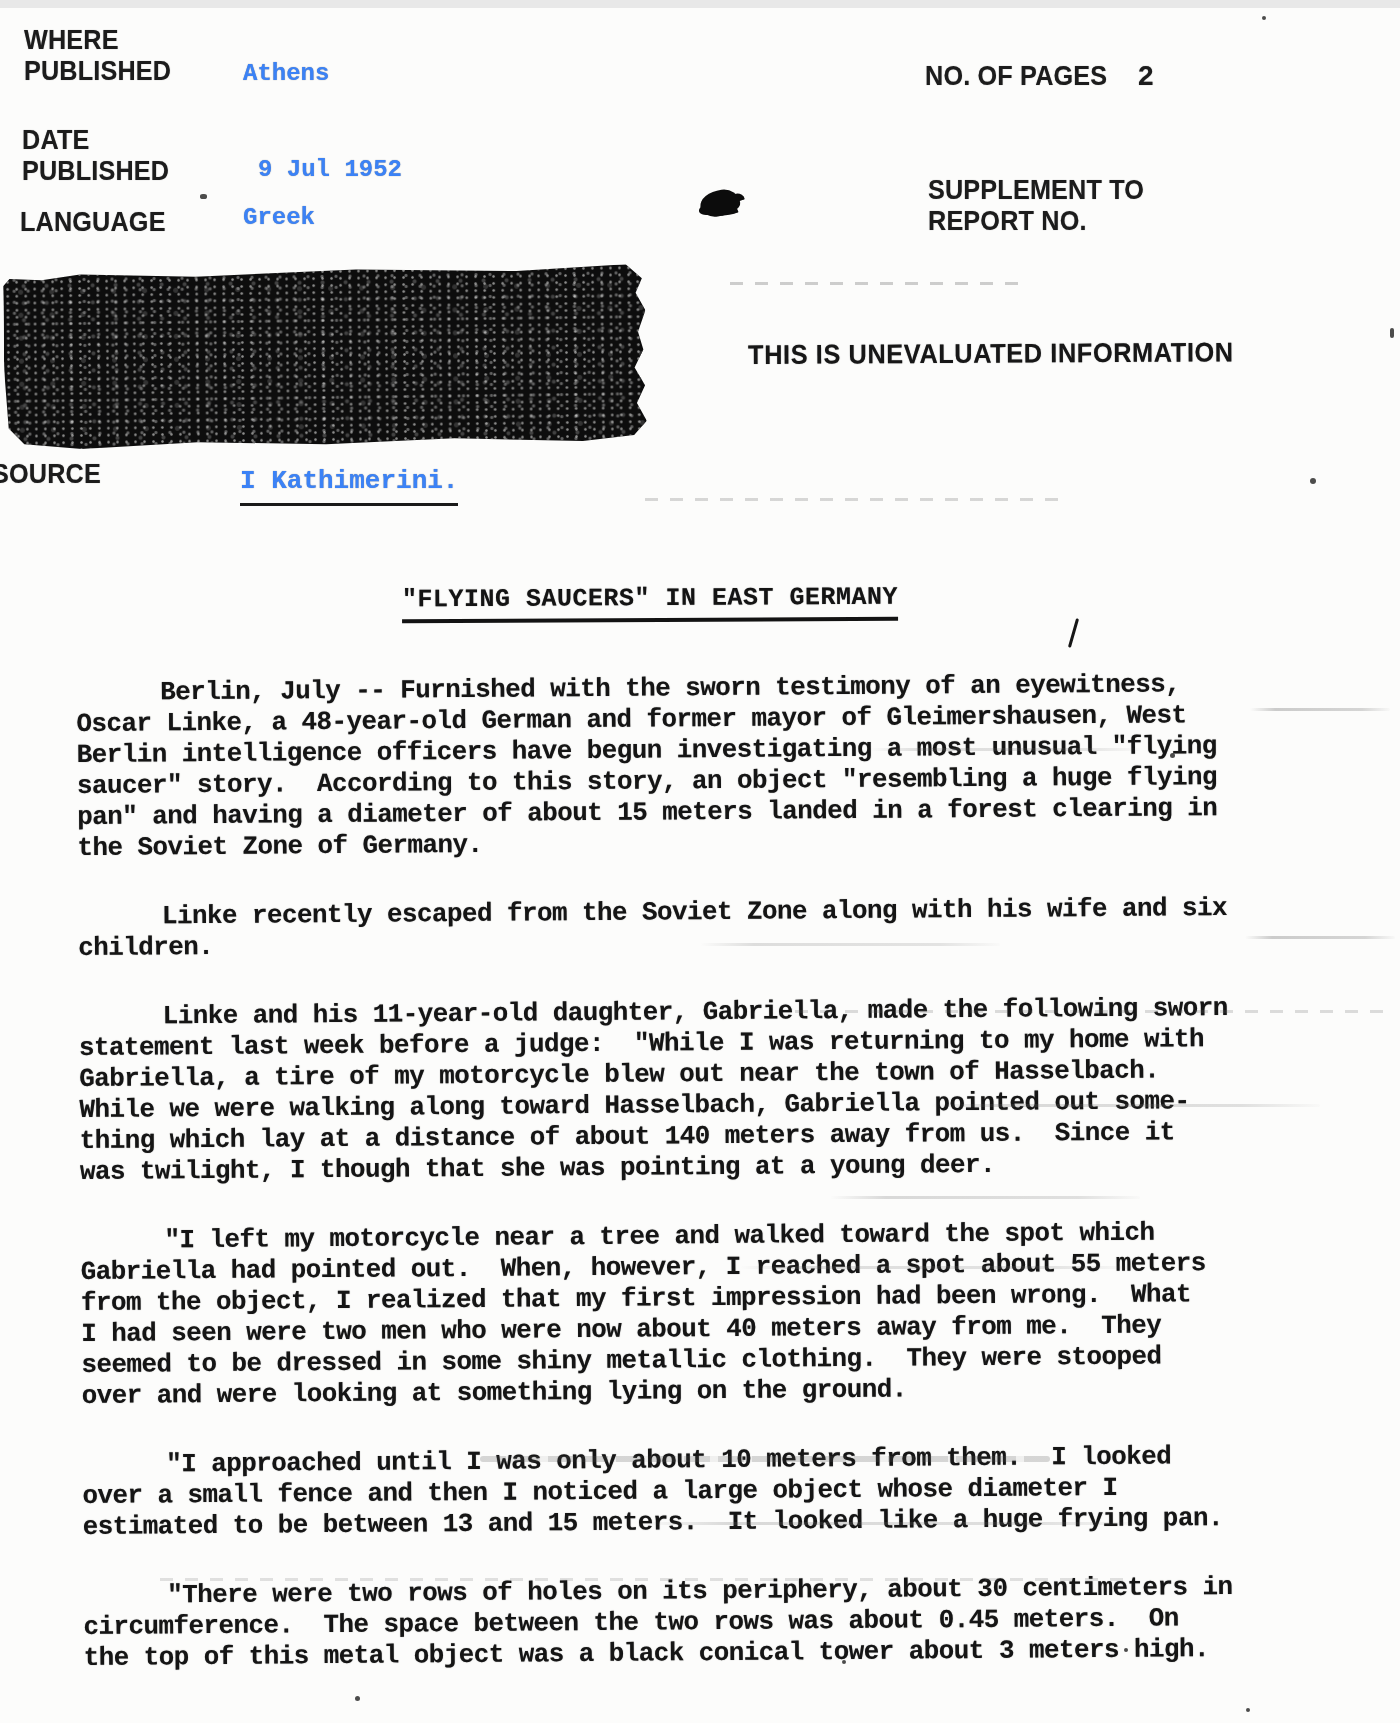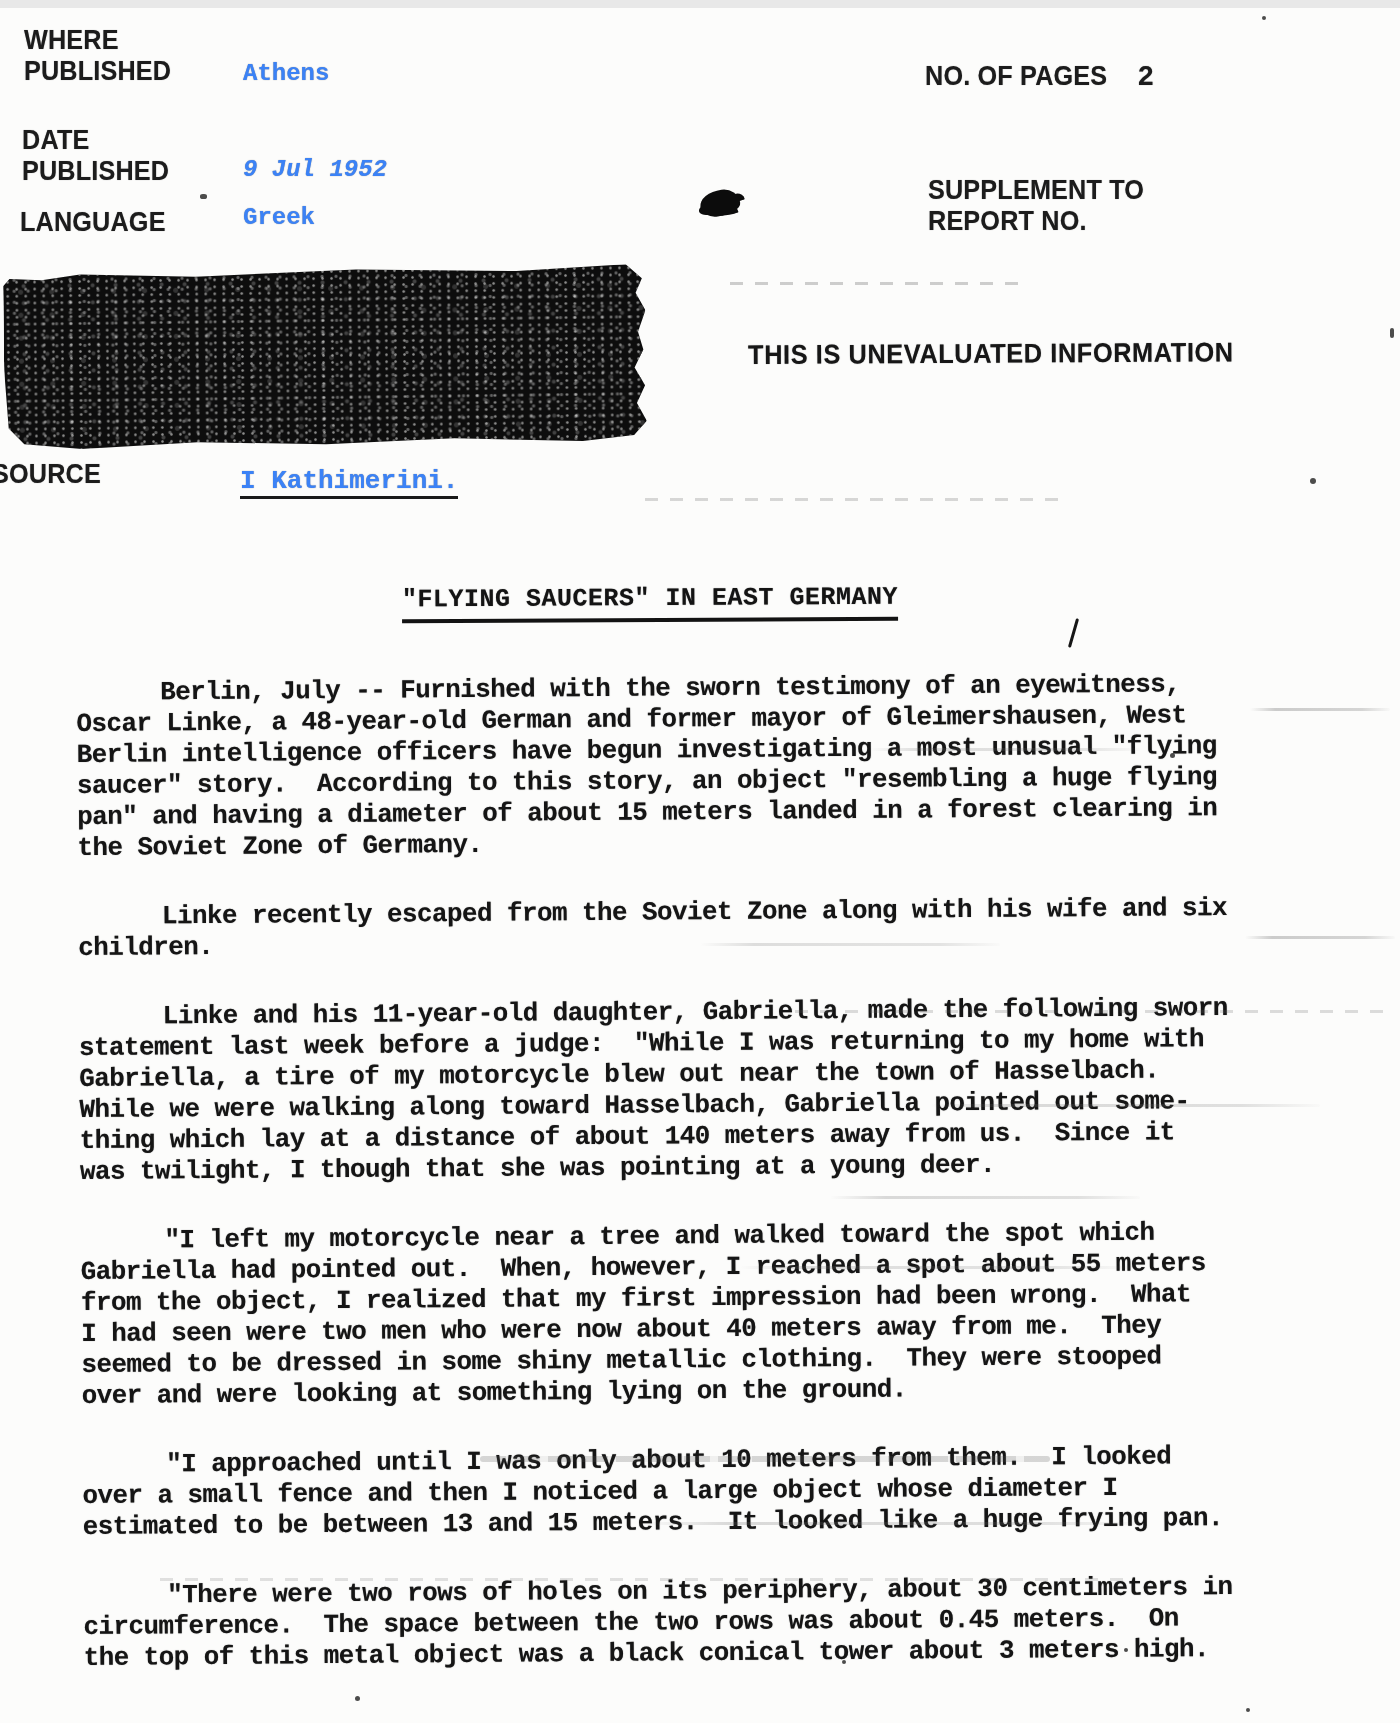--- a/index.html
+++ b/index.html
@@ -32,21 +32,21 @@
     font-family:"Liberation Mono","DejaVu Sans Mono",monospace;
     font-weight:700;
     font-size:24px;
     color:#3b82f6;
     text-shadow:0 0 1px rgba(20,20,20,.5);
     white-space:pre;
   }
   .lbl-where{left:24px;top:16px;}
   .val-athens{left:243px;top:52px;}
   .lbl-date{left:22px;top:116px;}
-  .val-date{left:243px;top:148px;font-style:italic;}
+  .val-date{left:258px;top:148px;}
   .lbl-lang{left:20px;top:198px;}
   .val-lang{left:243px;top:196px;font-family:Liberation Mono, monospace;}
   .lbl-pages{left:925px;top:52px;}
   .val-pages{
     position:absolute;left:1138px;top:52px;
     font-family:"Liberation Sans","DejaVu Sans",sans-serif;
     font-weight:700;font-size:28px;color:#1c1c1c;
     text-shadow:0 0 1px rgba(20,20,20,.45);
   }
   .lbl-supplement{left:928px;top:166px;}
@@ -86,20 +86,21 @@
     transform:scaleX(0.94) rotate(-0.3deg);
     transform-origin:left top;
     text-shadow:0 0 1px rgba(20,20,20,.5);
   }
 
   .src-lbl{left:-8px;top:450px;}
   .src-val{
     left:240px;top:458px;
     font-size:26px;
     border-bottom:3px solid #1a1a1a;
+    padding-bottom:7px;
   }
 
   .title{
     position:absolute;left:402px;top:576px;
     font-family:"Liberation Mono","DejaVu Sans Mono",monospace;
     font-weight:700;font-size:25px;letter-spacing:0.5px;
     color:#141414;
     border-bottom:4px solid #131313;
     padding-bottom:5px;
     text-shadow:0 0 1px rgba(20,20,20,.55);

